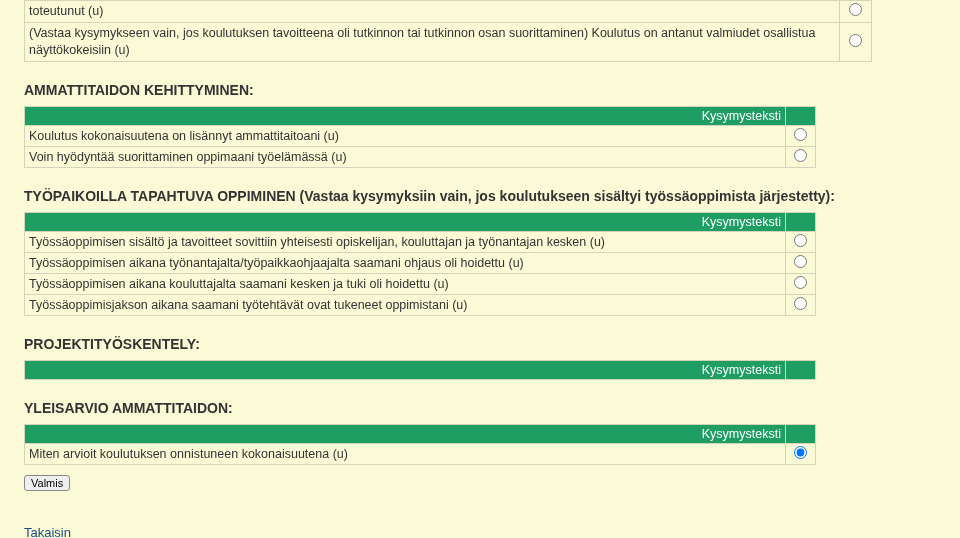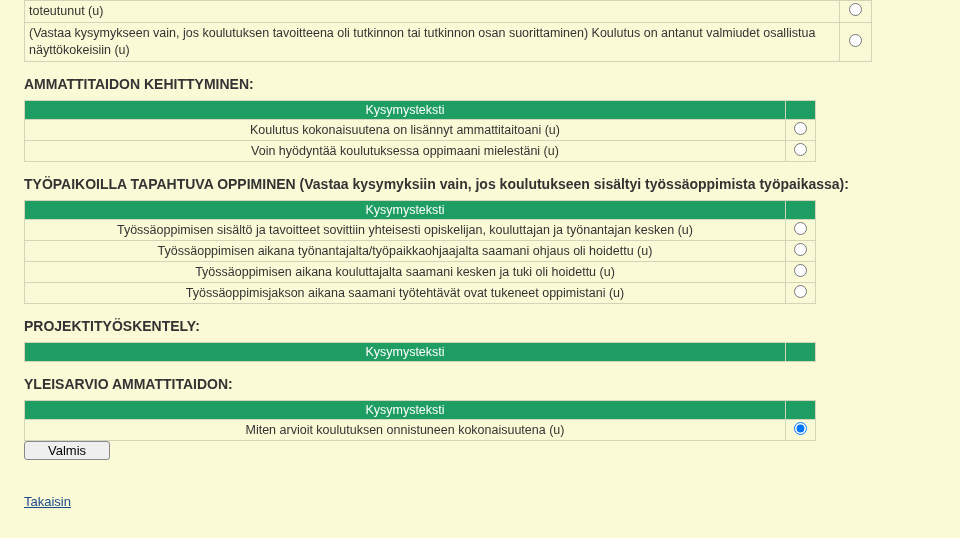--- a/index.html
+++ b/index.html
@@ -17,40 +17,39 @@
   }
   .row-text {
     padding: 2px 4px;
     color: #333;
     line-height: 1.35;
   }
   .section-title {
     font-weight: bold;
     color: #333;
     font-size: 14px;
-    margin: 14px 0 8px 0;
+    margin: 20px 0 8px 0;
   }
   table.qs {
     border-collapse: collapse;
     width: 792px;
     table-layout: fixed;
   }
   table.qs col.c1 { width: 760px; }
   table.qs col.c2 { width: 30px; }
   table.qs td, table.qs th {
     border: 1px solid #d4d4b8;
     padding: 2px 4px;
     vertical-align: middle;
-    text-align: center;
   }
   table.qs th {
     background: #1f9e63;
     color: #fff;
     font-weight: normal;
-    text-align: center;
+    text-align: right;
   }
   table.qs th.rcol {
     background: #1f9e63;
   }
   table.qs tr.data td {
     background: #fbfad6;
   }
   table.qs td.rcol {
     text-align: center;
     background: #f3f2cb;
@@ -66,22 +65,23 @@
   .pre-rows col.c1 { width: 760px; }
   .pre-rows col.c2 { width: 30px; }
   .pre-rows td {
     border: 1px solid #d4d4b8;
     padding: 2px 4px;
   }
   .pre-rows td.rcol {
     text-align: center;
   }
   .btn {
-    font-size: 13px;
-    padding: 1px 23px;
+    margin-top: 10px;
+    font-size: 11px;
+    padding: 1px 6px;
     background: #efefef;
     border: 1px solid #888;
     border-radius: 3px;
     cursor: pointer;
   }
   .back-link {
     display: inline-block;
     margin-top: 34px;
     color: #1a4a8a;
     text-decoration: underline;
@@ -126,28 +126,28 @@
     <tbody>
         <tr>
       <th>Kysymysteksti</th>
       <th class="rcol"></th>
     </tr>
     <tr class="data">
       <td>Koulutus kokonaisuutena on lisännyt ammattitaitoani (u)</td>
       <td class="rcol"><input type="radio" style=""></td>
     </tr>
     <tr class="data">
-      <td>Voin hyödyntää koulutuksessa oppimaani mielestäni (u)</td>
-      <td class="rcol"><input type="radio" style=""></td>
-    </tr>
-  </tbody>
-    </table>
-
-  
-  <div class="section-title">TYÖPAIKOILLA TAPAHTUVA OPPIMINEN (Vastaa kysymyksiin vain, jos koulutukseen sisältyi työssäoppimista työpaikassa):</div>
+      <td>Voin hyödyntää suorittaminen oppimaani työelämässä (u)</td>
+      <td class="rcol"><input type="radio" style=""></td>
+    </tr>
+  </tbody>
+    </table>
+
+  
+  <div class="section-title">TYÖPAIKOILLA TAPAHTUVA OPPIMINEN (Vastaa kysymyksiin vain, jos koulutukseen sisältyi työssäoppimista järjestetty):</div>
   <table class="qs">
     <colgroup>
         <col class="c1">
         <col class="c2">
       </colgroup>
     <tbody>
         <tr>
       <th>Kysymysteksti</th>
       <th class="rcol"></th>
     </tr>

